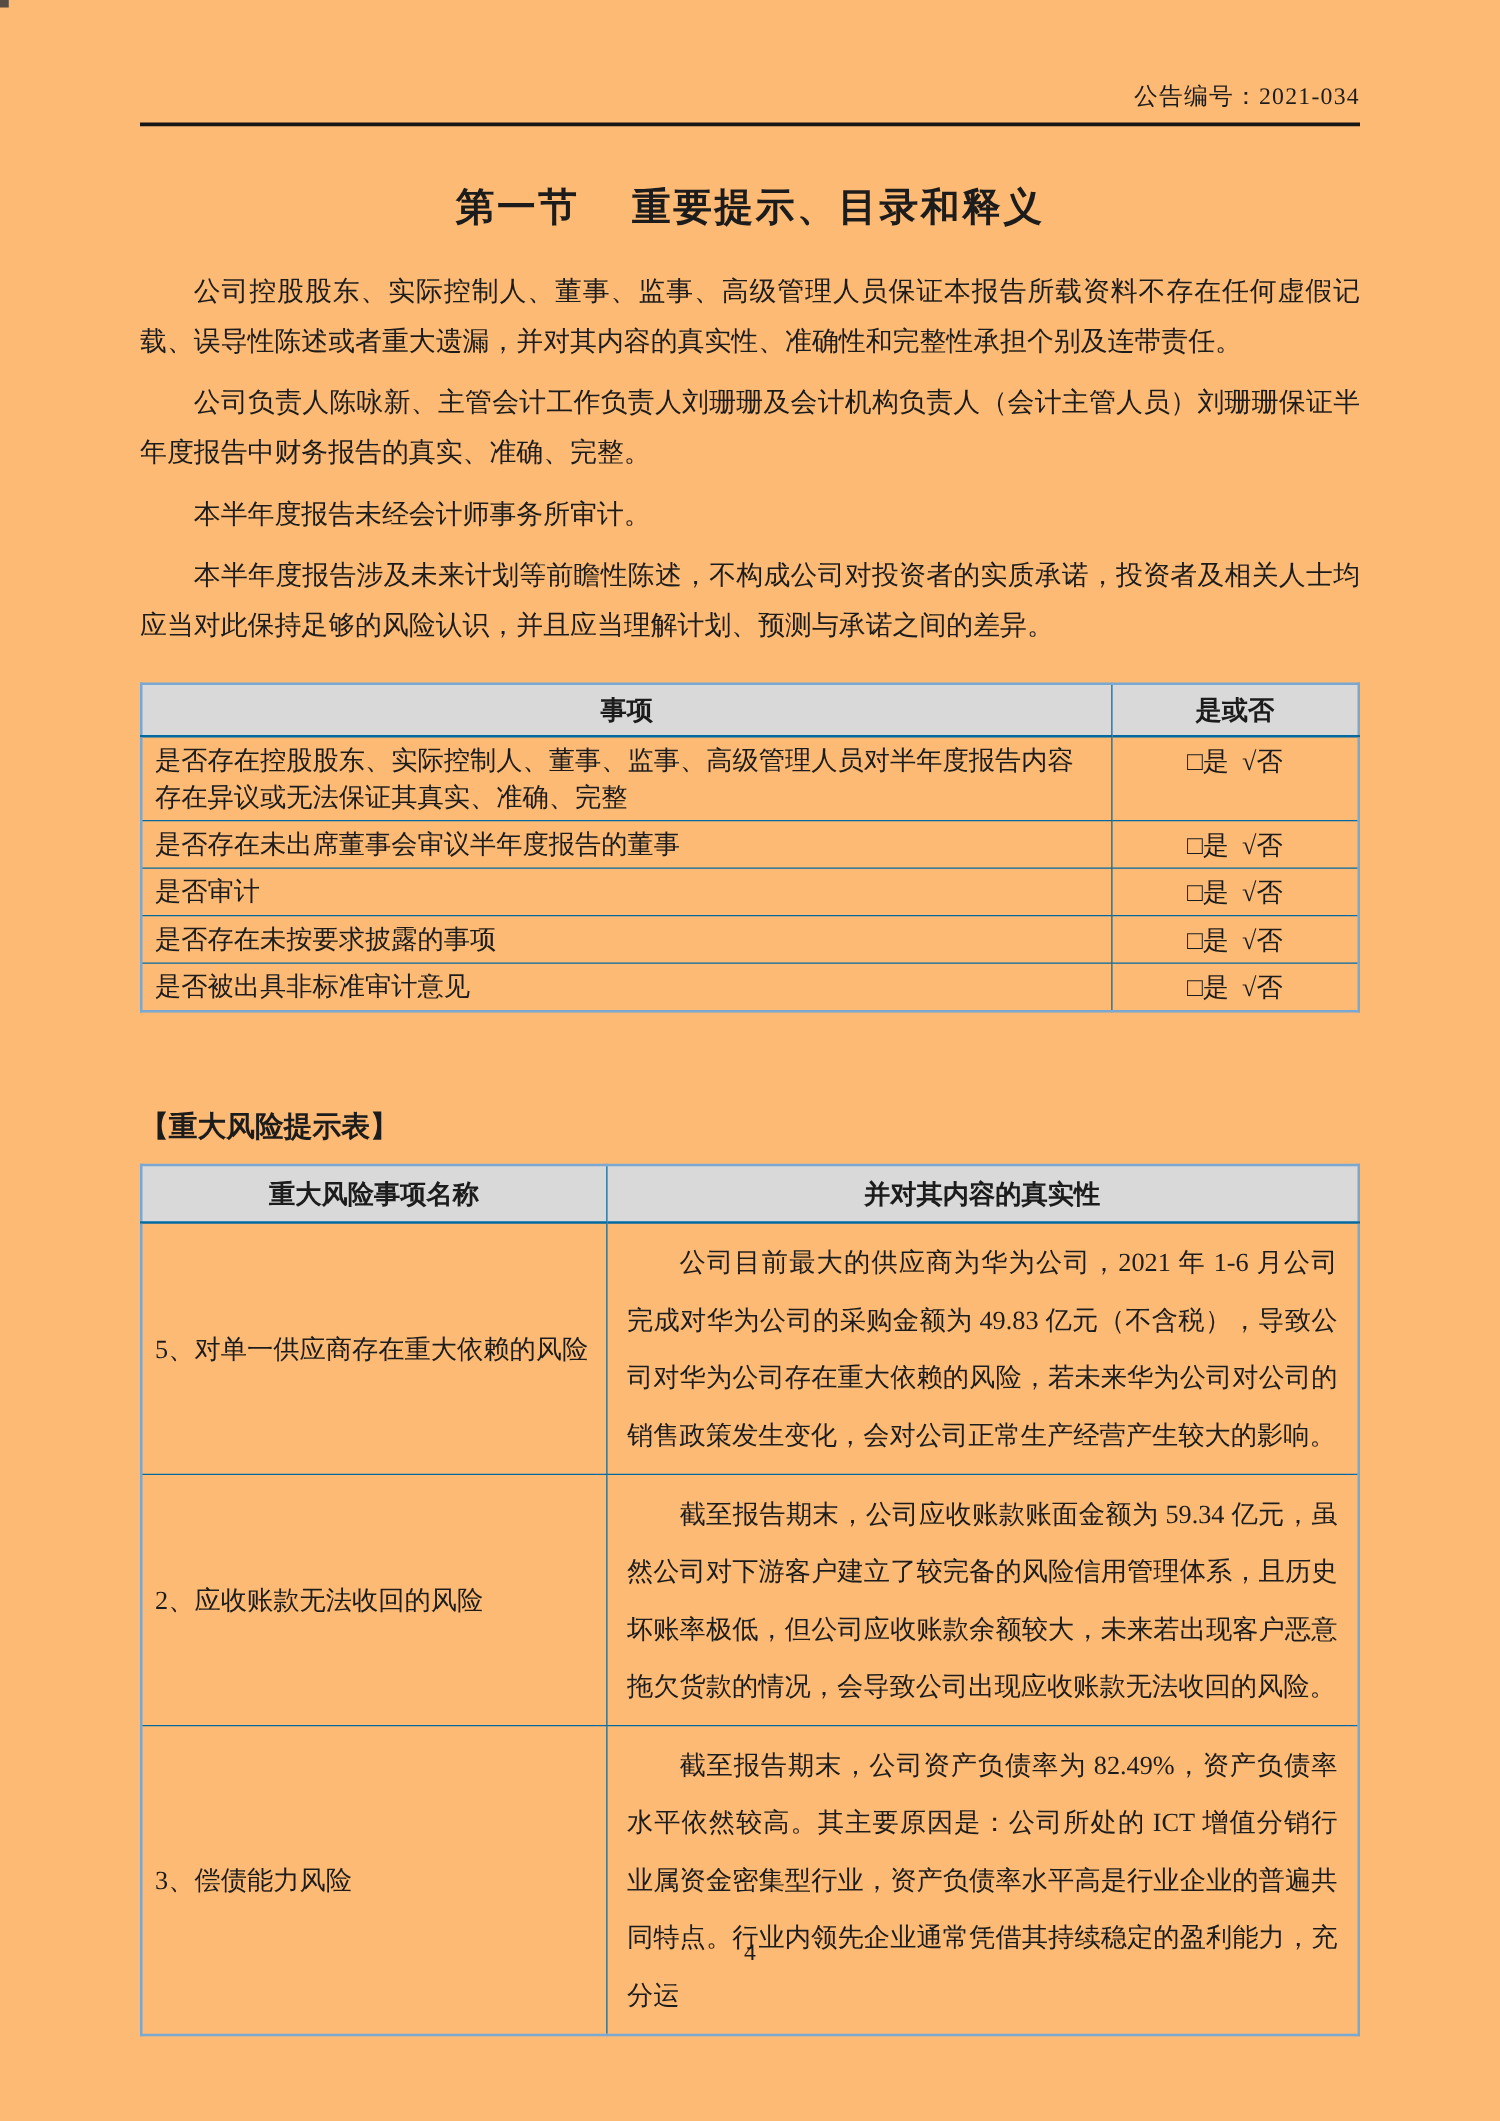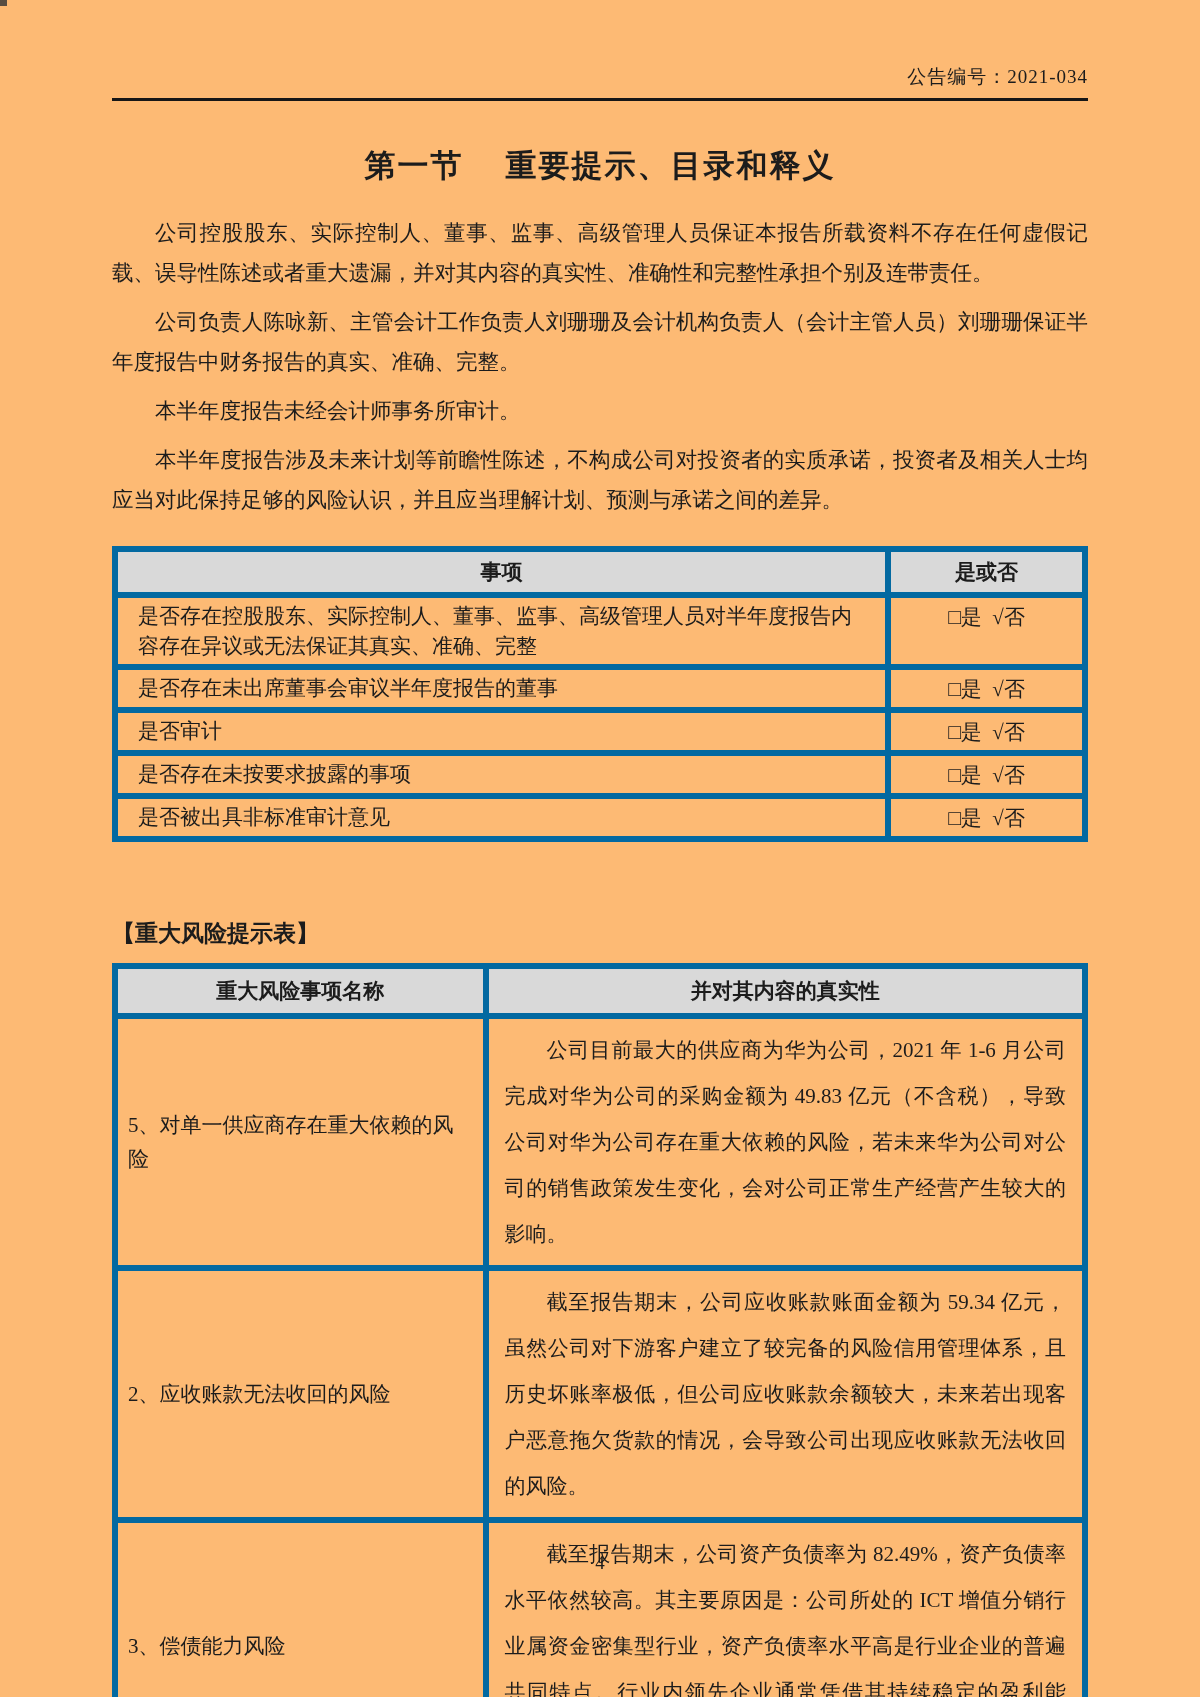--- a/index.html
+++ b/index.html
@@ -41,36 +41,36 @@
   .paragraphs p {
     margin: 0 0 9px 0;
     font-size: 21.5px;
     line-height: 40px;
     text-indent: 2em;
     text-align: justify;
   }
 
   table { border-collapse: collapse; width: 100%; table-layout: fixed; }
   .tbl { border: 2px solid #79a8d2; }
-  .tbl th, .tbl td { border: 6px solid #0369a1; }
+  .tbl th, .tbl td { border: 1px solid #0369a1; }
   .tbl th {
     background: #d9d9d9;
     font-family: "Liberation Sans", "DejaVu Sans", sans-serif;
     font-weight: bold;
     font-size: 21px;
     text-align: center;
     border-bottom-width: 2px;
   }
 
   .items-table { margin-top: 26px; }
   .items-table th { padding: 6px 8px; }
   .items-table td {
     font-size: 21px;
     line-height: 30px;
-    padding: 3px 20px;
+    padding: 3px 10px;
     vertical-align: top;
   }
   .items-table td.c-ans {
     text-align: center;
     white-space: pre;
     padding-top: 4px;
   }
 
   .risk-title {
     margin-top: 76px;

